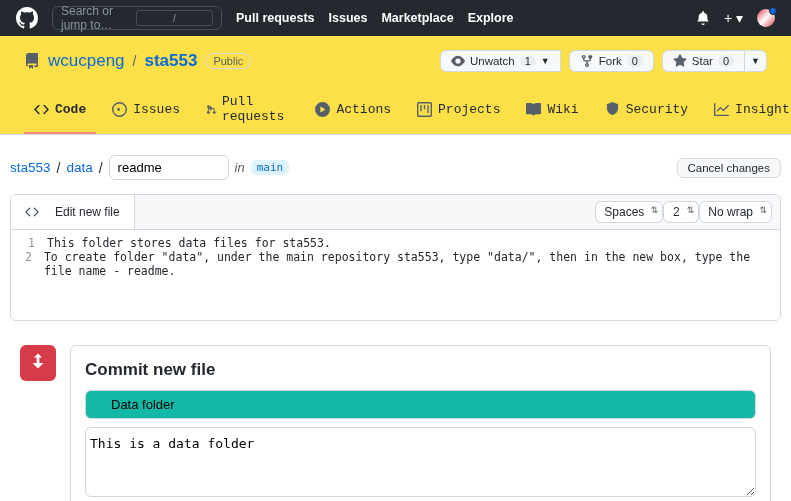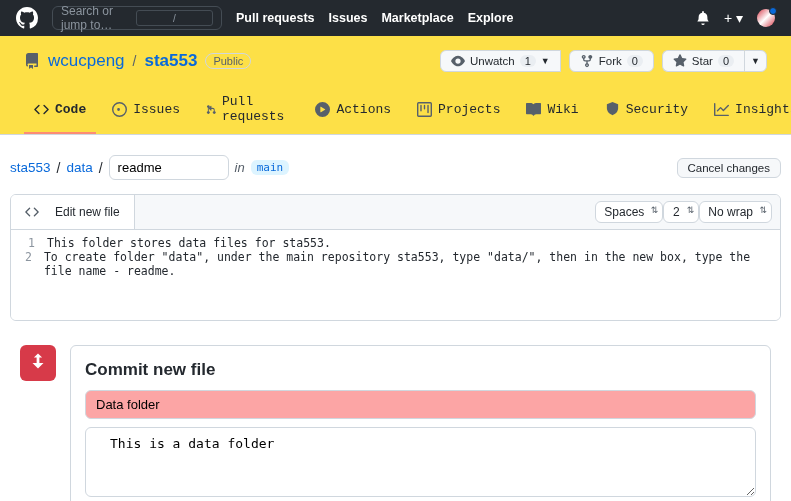--- a/index.html
+++ b/index.html
@@ -41,22 +41,22 @@
 .sel { border: 1px solid #d0d7de; border-radius: 6px; padding: 3px 18px 3px 8px; font-size: 12px; background: #fff; position: relative; }
 .sel::after { content: "⇅"; position: absolute; right: 4px; font-size: 9px; color: #57606a; }
 .code { background: #fff; font-family: ui-monospace, SFMono-Regular, Consolas, monospace; font-size: 11.5px; padding: 6px 0; min-height: 90px; }
 .codeline { display: flex; }
 .ln { width: 36px; text-align: right; padding-right: 12px; color: #8c959f; user-select: none; }
 .commit-section { display: flex; gap: 14px; margin-top: 24px; padding: 0 10px; }
 .avatar-commit { width: 36px; height: 36px; border-radius: 6px; background: #d73a49; display: flex; align-items: center; justify-content: center; flex-shrink: 0; }
 .avatar-commit svg { fill: #fff; }
 .commit-body { flex: 1; border: 1px solid #d0d7de; border-radius: 6px; padding: 14px; background: #fff; position: relative; }
 .commit-body h3 { font-size: 17px; margin-bottom: 10px; }
-.commit-input { width: 100%; border: 1px solid #d0d7de; background: #fca5a5; border-radius: 6px; padding: 6px 10px; font-size: 13px; margin-bottom: 8px; }
-.commit-textarea { width: 100%; border: 1px solid #d0d7de; border-radius: 6px; padding: 8px 24px; font-size: 13px; min-height: 70px; resize: vertical; }
+.commit-input { width: 100%; border: 1px solid #d0d7de; background: #14b8a6; border-radius: 6px; padding: 6px 25px; font-size: 13px; margin-bottom: 8px; }
+.commit-textarea { width: 100%; border: 1px solid #d0d7de; border-radius: 6px; padding: 8px 4px; font-size: 13px; min-height: 70px; resize: vertical; }
 .ico { display: inline-flex; }
 </style>
 </head>
 <body>
 
 <div class="topbar">
   <span class="ico">
       <svg height="22" width="22" viewBox="0 0 16 16">
         <path d="M8 0C3.58 0 0 3.58 0 8c0 3.54 2.29 6.53 5.47 7.59.4.07.55-.17.55-.38 0-.19-.01-.82-.01-1.49-2.01.37-2.53-.49-2.69-.94-.09-.23-.48-.94-.82-1.13-.28-.15-.68-.52-.01-.53.63-.01 1.08.58 1.23.82.72 1.21 1.87.87 2.33.66.07-.52.28-.87.51-1.07-1.78-.2-3.64-.89-3.64-3.95 0-.87.31-1.59.82-2.15-.08-.2-.36-1.02.08-2.12 0 0 .67-.21 2.2.82.64-.18 1.32-.27 2-.27.68 0 1.36.09 2 .27 1.53-1.04 2.2-.82 2.2-.82.44 1.1.16 1.92.08 2.12.51.56.82 1.27.82 2.15 0 3.07-1.87 3.75-3.65 3.95.29.25.54.73.54 1.48 0 1.07-.01 1.93-.01 2.2 0 .21.15.46.55.38A8.013 8.013 0 0016 8c0-4.42-3.58-8-8-8z"></path>
       </svg>

